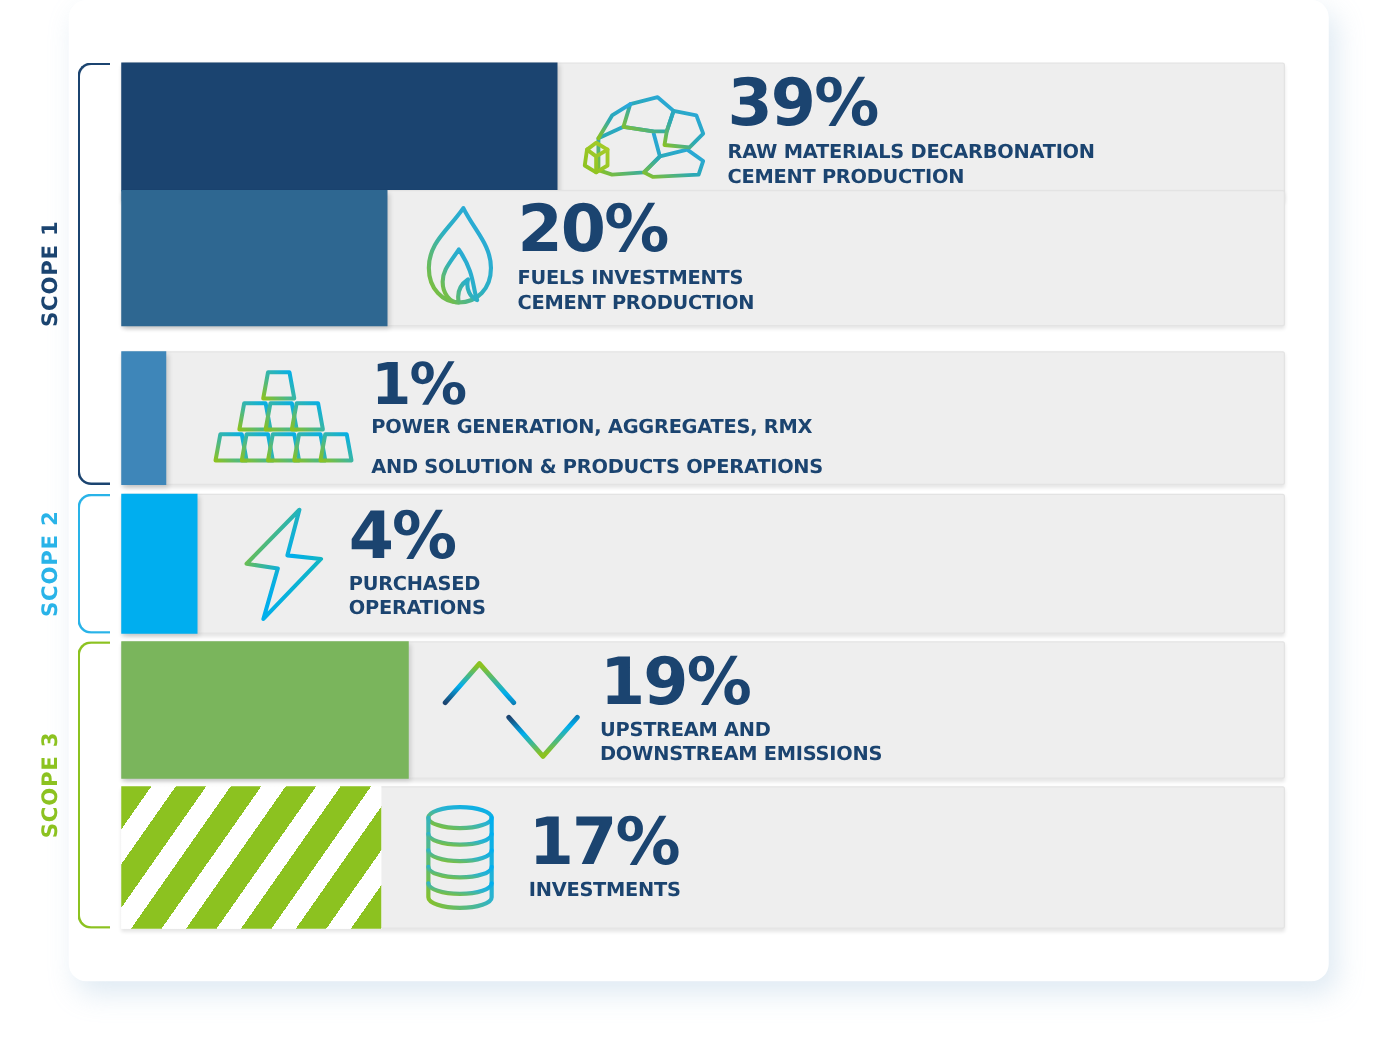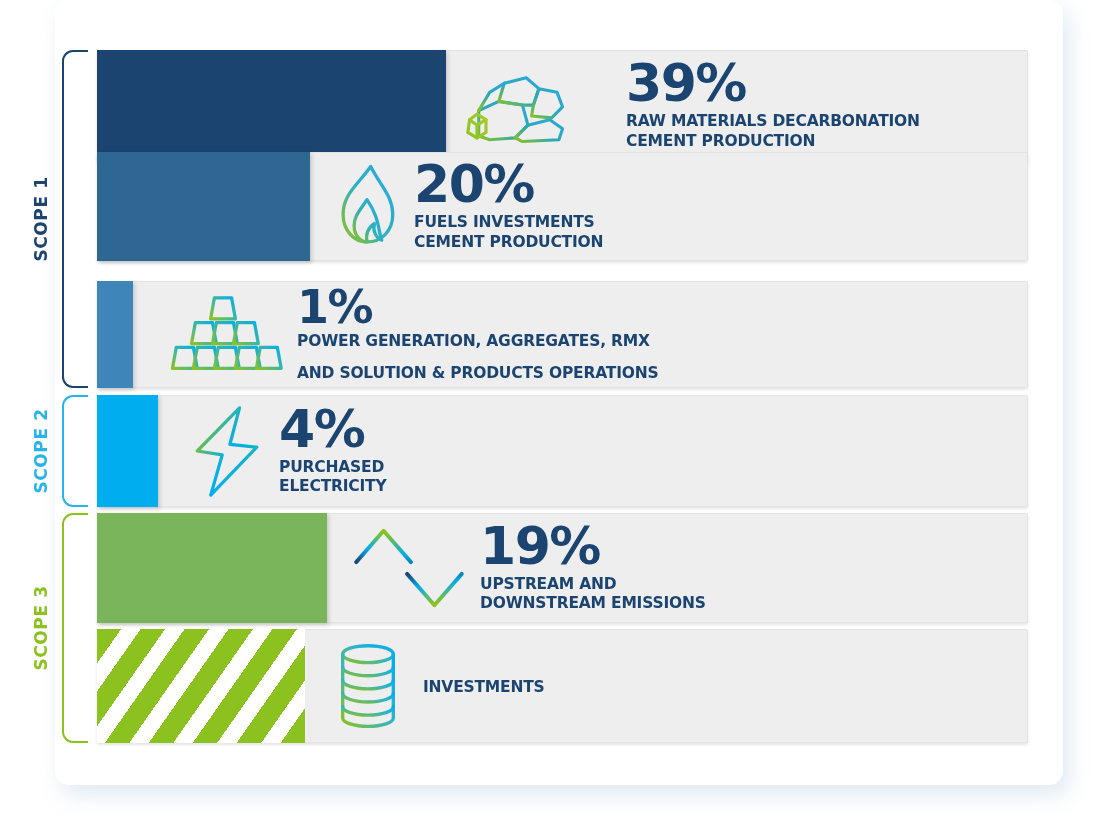--- a/index.html
+++ b/index.html
@@ -176,21 +176,21 @@
       </div>
       <div class="bracket"></div>
     </div>
   </div>
 
   <div class="rows">
 
     <div class="row" id="row0" style="top: 50px; height: 111px; width: 931px;">
       <div class="track"></div>
       <div class="bar" style="width: 349px; background: rgb(27, 68, 112);"></div>
-      <div class="content" style="left: 355px; gap: 44px;">
+      <div class="content" style="left: 355px;">
         <div class="icon-wrap" style="width: 130px;">
           <svg viewBox="0 0 120 90" width="110" height="82" fill="none" stroke-width="3.4" stroke-linejoin="round" stroke-linecap="round">
             <defs>
               <linearGradient id="g0" x1="0" y1="1" x2="1" y2="0">
                 <stop offset="0" stop-color="#8cc220"></stop>
                   <stop offset="0.45" stop-color="#2ba9b5"></stop>
                   <stop offset="1" stop-color="#29a8e0"></stop>
               </linearGradient>
               <linearGradient id="g0b" x1="0" y1="1" x2="1" y2="0">
                 <stop offset="0" stop-color="#8cc220"></stop>
@@ -293,21 +293,21 @@
                   <stop offset="0.5" stop-color="#00aeef"></stop>
                   <stop offset="1" stop-color="#1fbba6"></stop>
               </linearGradient>
             </defs>
             <path d="M52 5 L8 50 L34 54 L22 96 L70 46 L42 43 Z" stroke="url(#g3)"></path>
           </svg>
         </div>
         <div class="text-wrap">
           <div class="pct">4%</div>
           <div class="desc">PURCHASED</div>
-          <div class="desc" style="margin-top:0">ELECTRICITY</div>
+          <div class="desc" style="margin-top:0">OPERATIONS</div>
         </div>
       </div>
     </div>
 
     <div class="row" id="row4" style="top: 513px; height: 110px; width: 931px;">
       <div class="track"></div>
       <div class="bar" style="width: 230px; background: rgb(122, 181, 92);"></div>
       <div class="content" style="left: 240px;">
         <div class="icon-wrap" style="width: 143px;">
           <svg viewBox="0 0 120 92" width="118" height="90" fill="none" stroke-width="4" stroke-linejoin="round" stroke-linecap="round">
@@ -358,19 +358,20 @@
               <ellipse cx="35" cy="14" rx="27" ry="9"></ellipse>
               <path d="M8 14 L8 82 C8 87 20 91 35 91 C50 91 62 87 62 82 L62 14"></path>
               <path d="M8 28 C8 33 20 37 35 37 C50 37 62 33 62 28"></path>
               <path d="M8 42 C8 47 20 51 35 51 C50 51 62 47 62 42"></path>
               <path d="M8 56 C8 61 20 65 35 65 C50 65 62 61 62 56"></path>
               <path d="M8 70 C8 75 20 79 35 79 C50 79 62 75 62 70"></path>
             </g>
           </svg>
         </div>
         <div class="text-wrap">
+          <div class="pct">17%</div>
           <div class="desc">INVESTMENTS</div>
         </div>
       </div>
     </div>
 
   </div>
 </div>
 
 </body></html>

